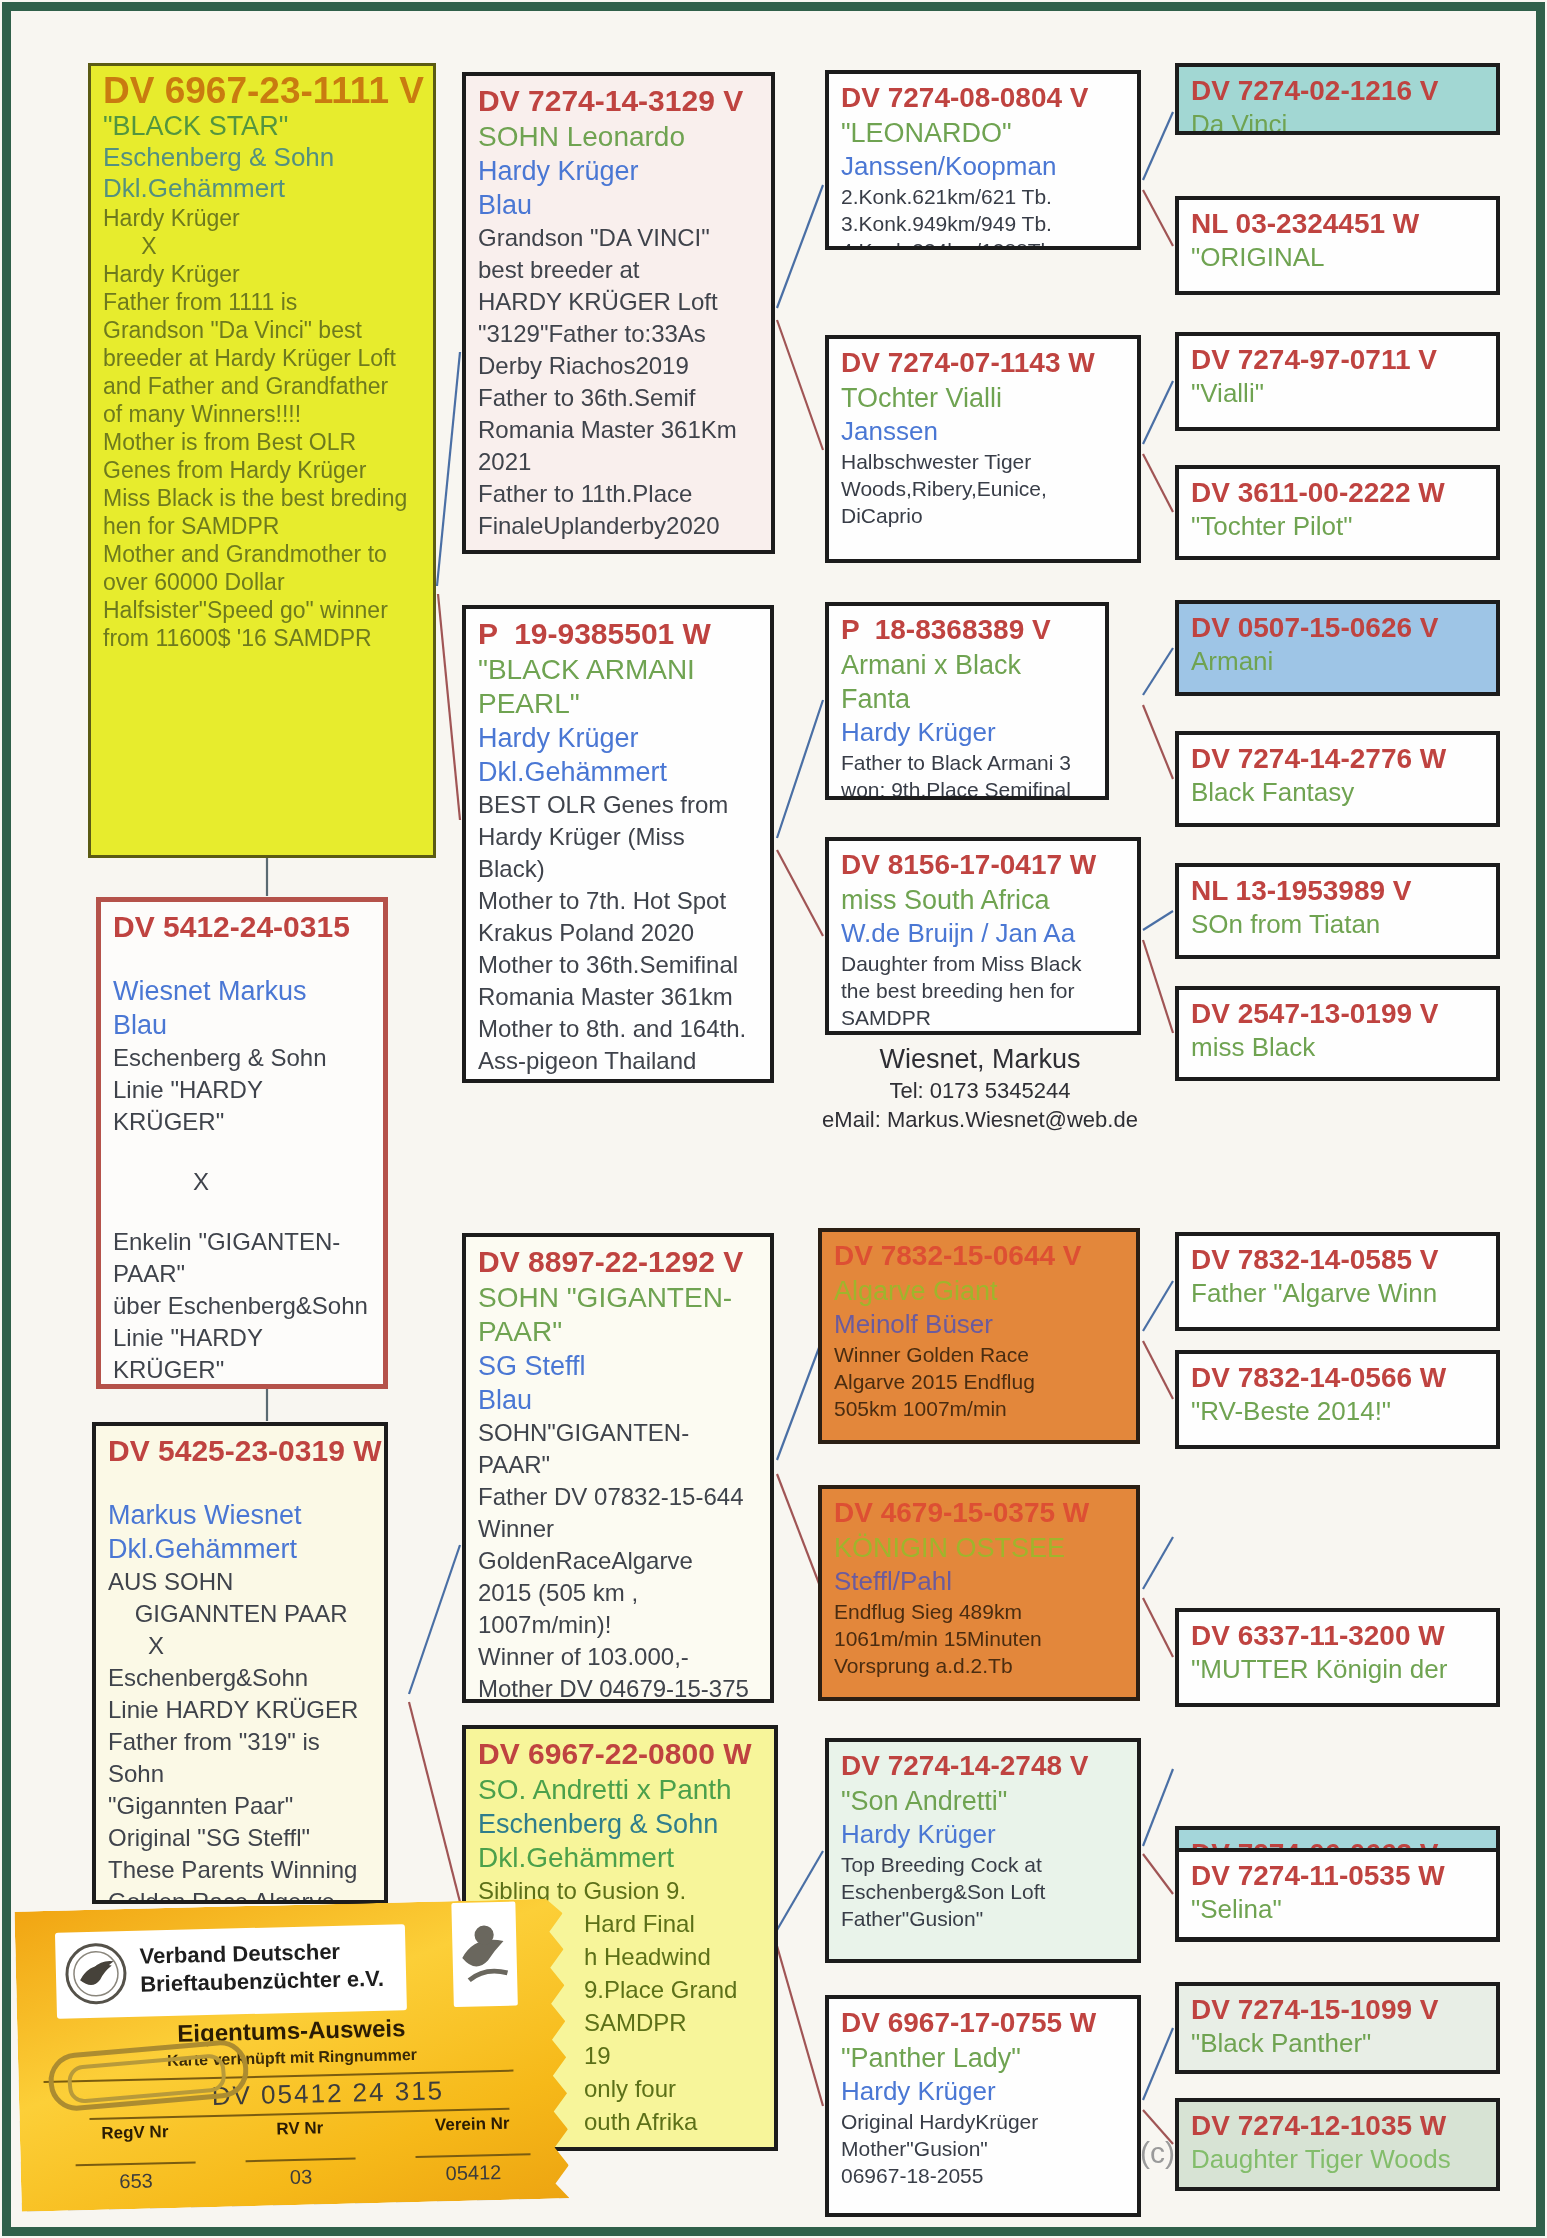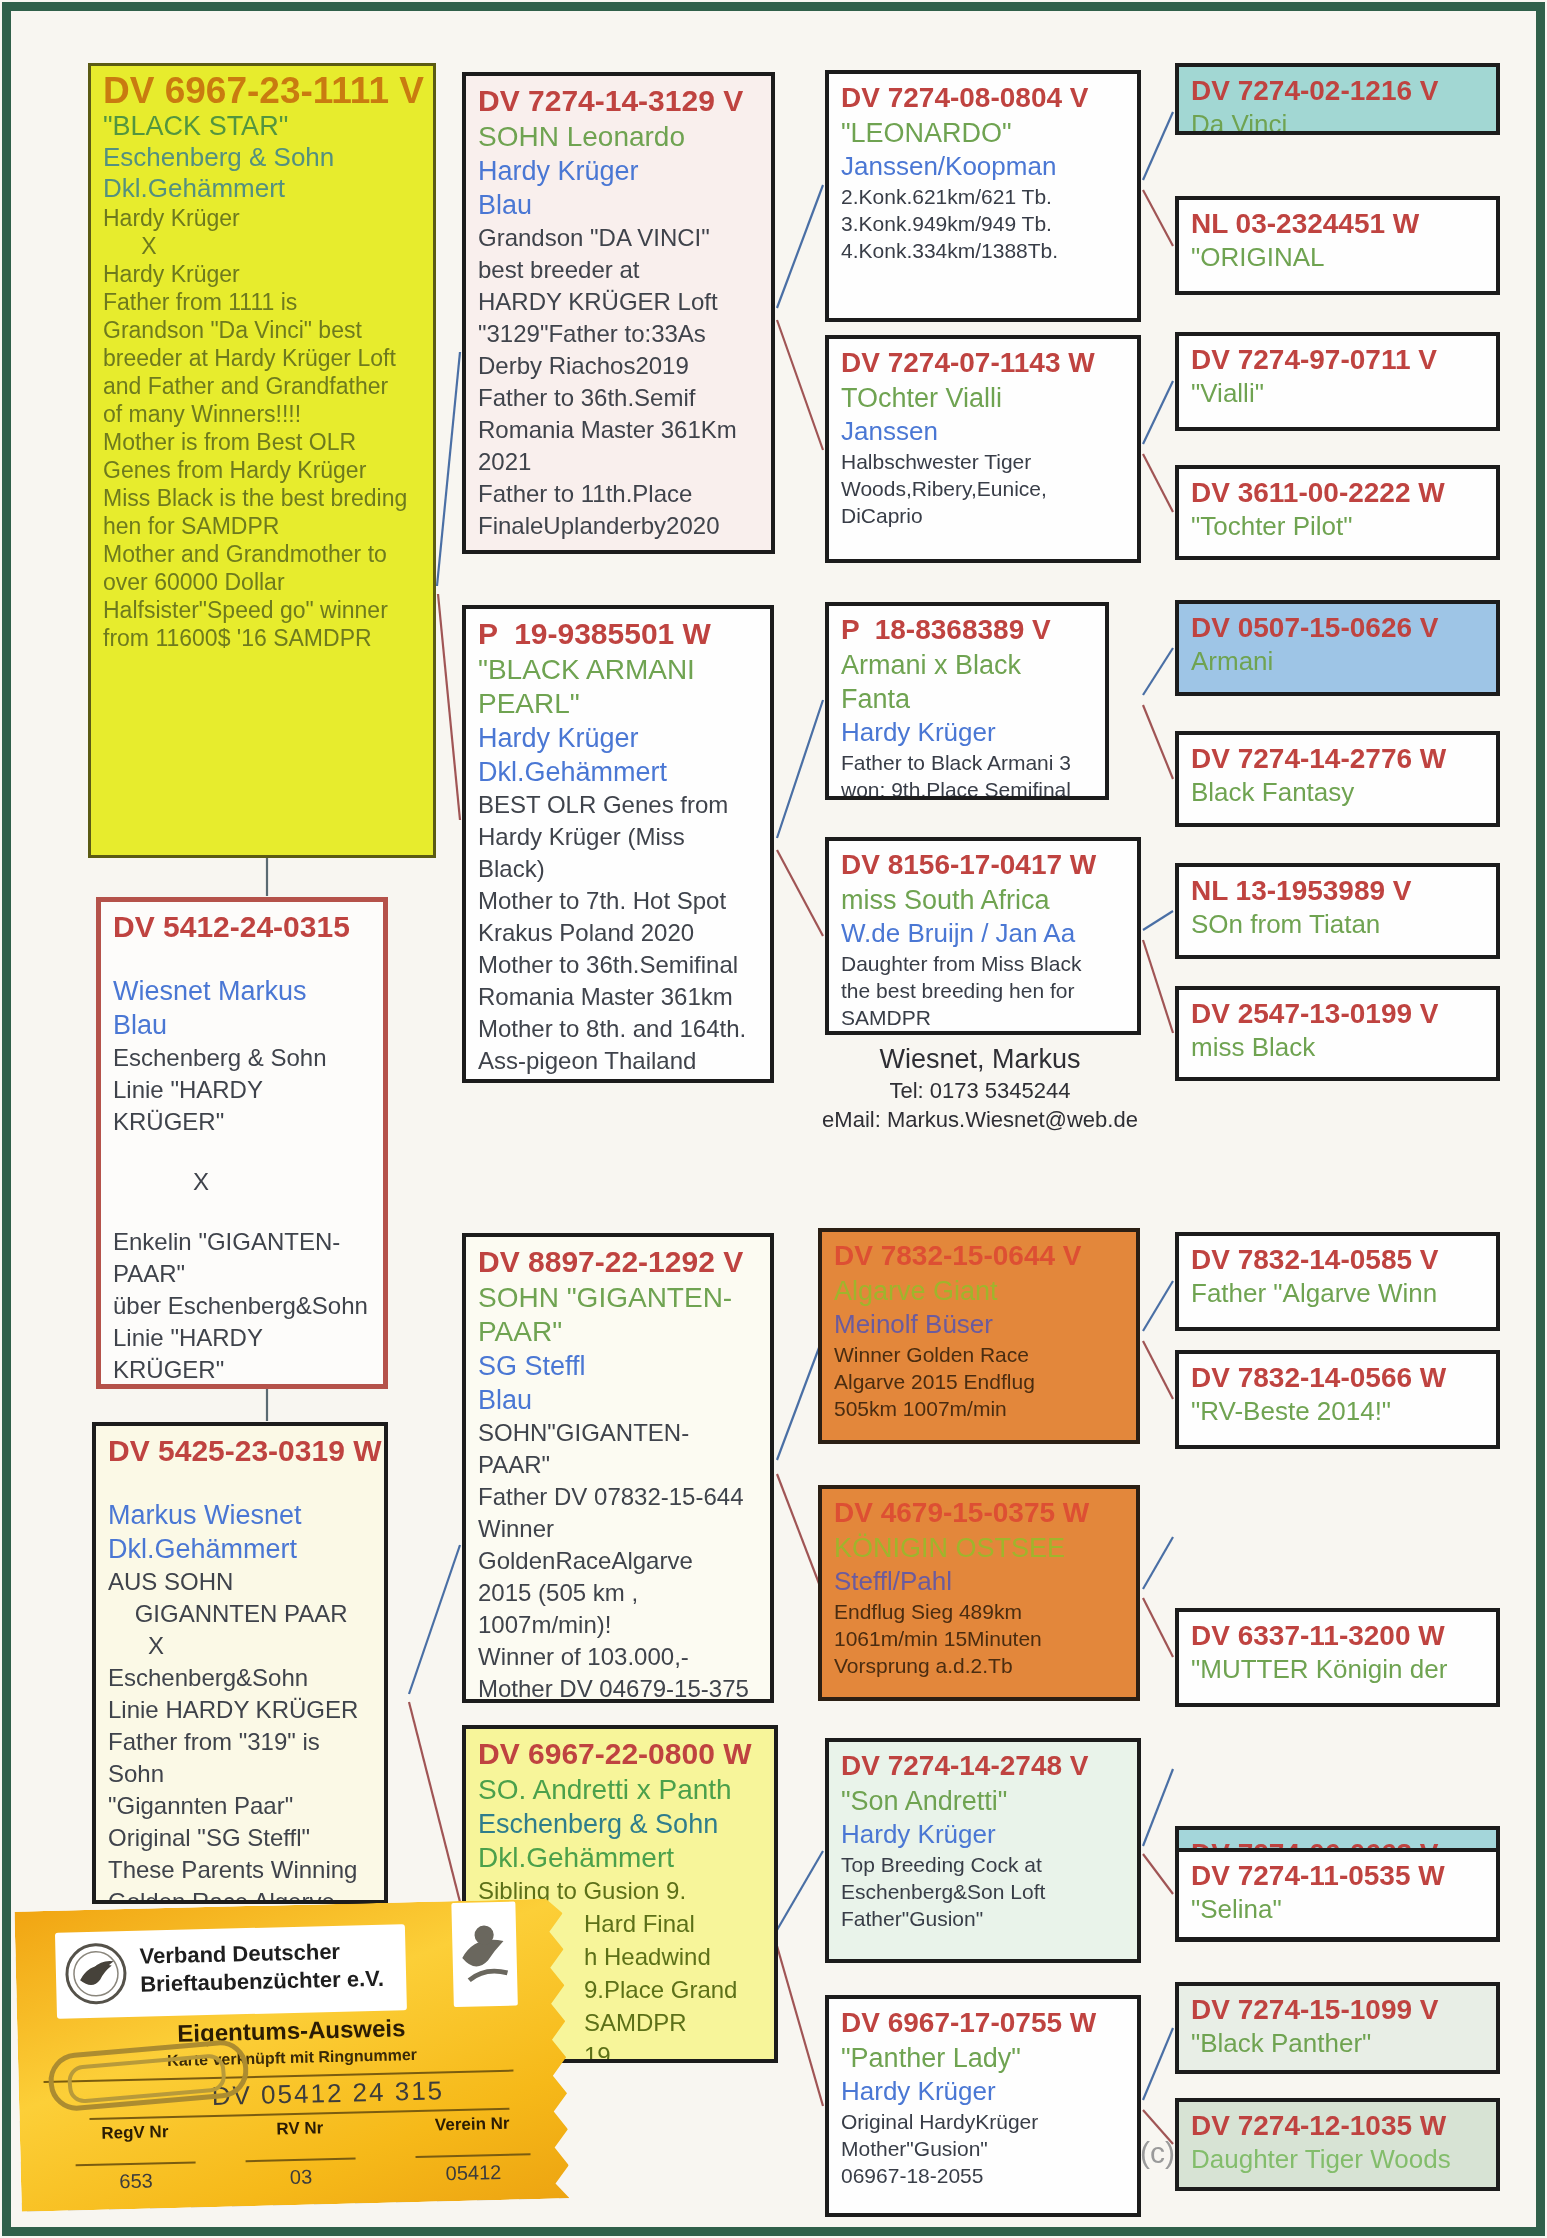--- a/index.html
+++ b/index.html
@@ -231,39 +231,39 @@
         <div class="ln ln-loft">SG Steffl</div>
         <div class="ln ln-loft">Blau</div>
         <div class="ln ln-body">SOHN"GIGANTEN-PAAR"</div>
         <div class="ln ln-body">Father DV 07832-15-644</div>
         <div class="ln ln-body">Winner GoldenRaceAlgarve</div>
         <div class="ln ln-body">2015 (505 km , 1007m/min)!</div>
         <div class="ln ln-body">Winner of 103.000,-</div>
         <div class="ln ln-body">Mother DV 04679-15-375</div>
       </div>
   </div>
-  <div class="pbox v-paleyellow" style="left:462px;top:1725px;width:316px;height:338px">
+  <div class="pbox v-paleyellow" style="left:462px;top:1725px;width:316px;height:426px">
     <div class="hdr">DV 6967-22-0800 W</div>
     <div>
         <div class="ln ln-name">SO. Andretti x Panth</div>
         <div class="ln ln-teal">Eschenberg &amp; Sohn</div>
         <div class="ln ln-name">Dkl.Gehämmert</div>
         <div class="ln ln-body">Sibling to Gusion 9.</div>
         <div class="ln ln-frag">Hard Final</div>
         <div class="ln ln-frag">h Headwind</div>
         <div class="ln ln-frag">9.Place Grand</div>
         <div class="ln ln-frag">SAMDPR</div>
         <div class="ln ln-frag">19</div>
         <div class="ln ln-frag">only four</div>
         <div class="ln ln-frag">outh Afrika</div>
         <div class="ln ln-frag">now at</div>
       </div>
   </div>
 
-  <div class="pbox md" style="left:825px;top:70px;width:316px;height:252px">
+  <div class="pbox md" style="left:825px;top:70px;width:316px;height:180px">
     <div class="hdr">DV 7274-08-0804 V</div>
     <div>
         <div class="ln ln-name">"LEONARDO"</div>
         <div class="ln ln-loft">Janssen/Koopman</div>
         <div class="ln ln-small">2.Konk.621km/621 Tb.</div>
         <div class="ln ln-small">3.Konk.949km/949 Tb.</div>
         <div class="ln ln-small">4.Konk.334km/1388Tb.</div>
       </div>
   </div>
   <div class="pbox md" style="left:825px;top:335px;width:316px;height:228px">

